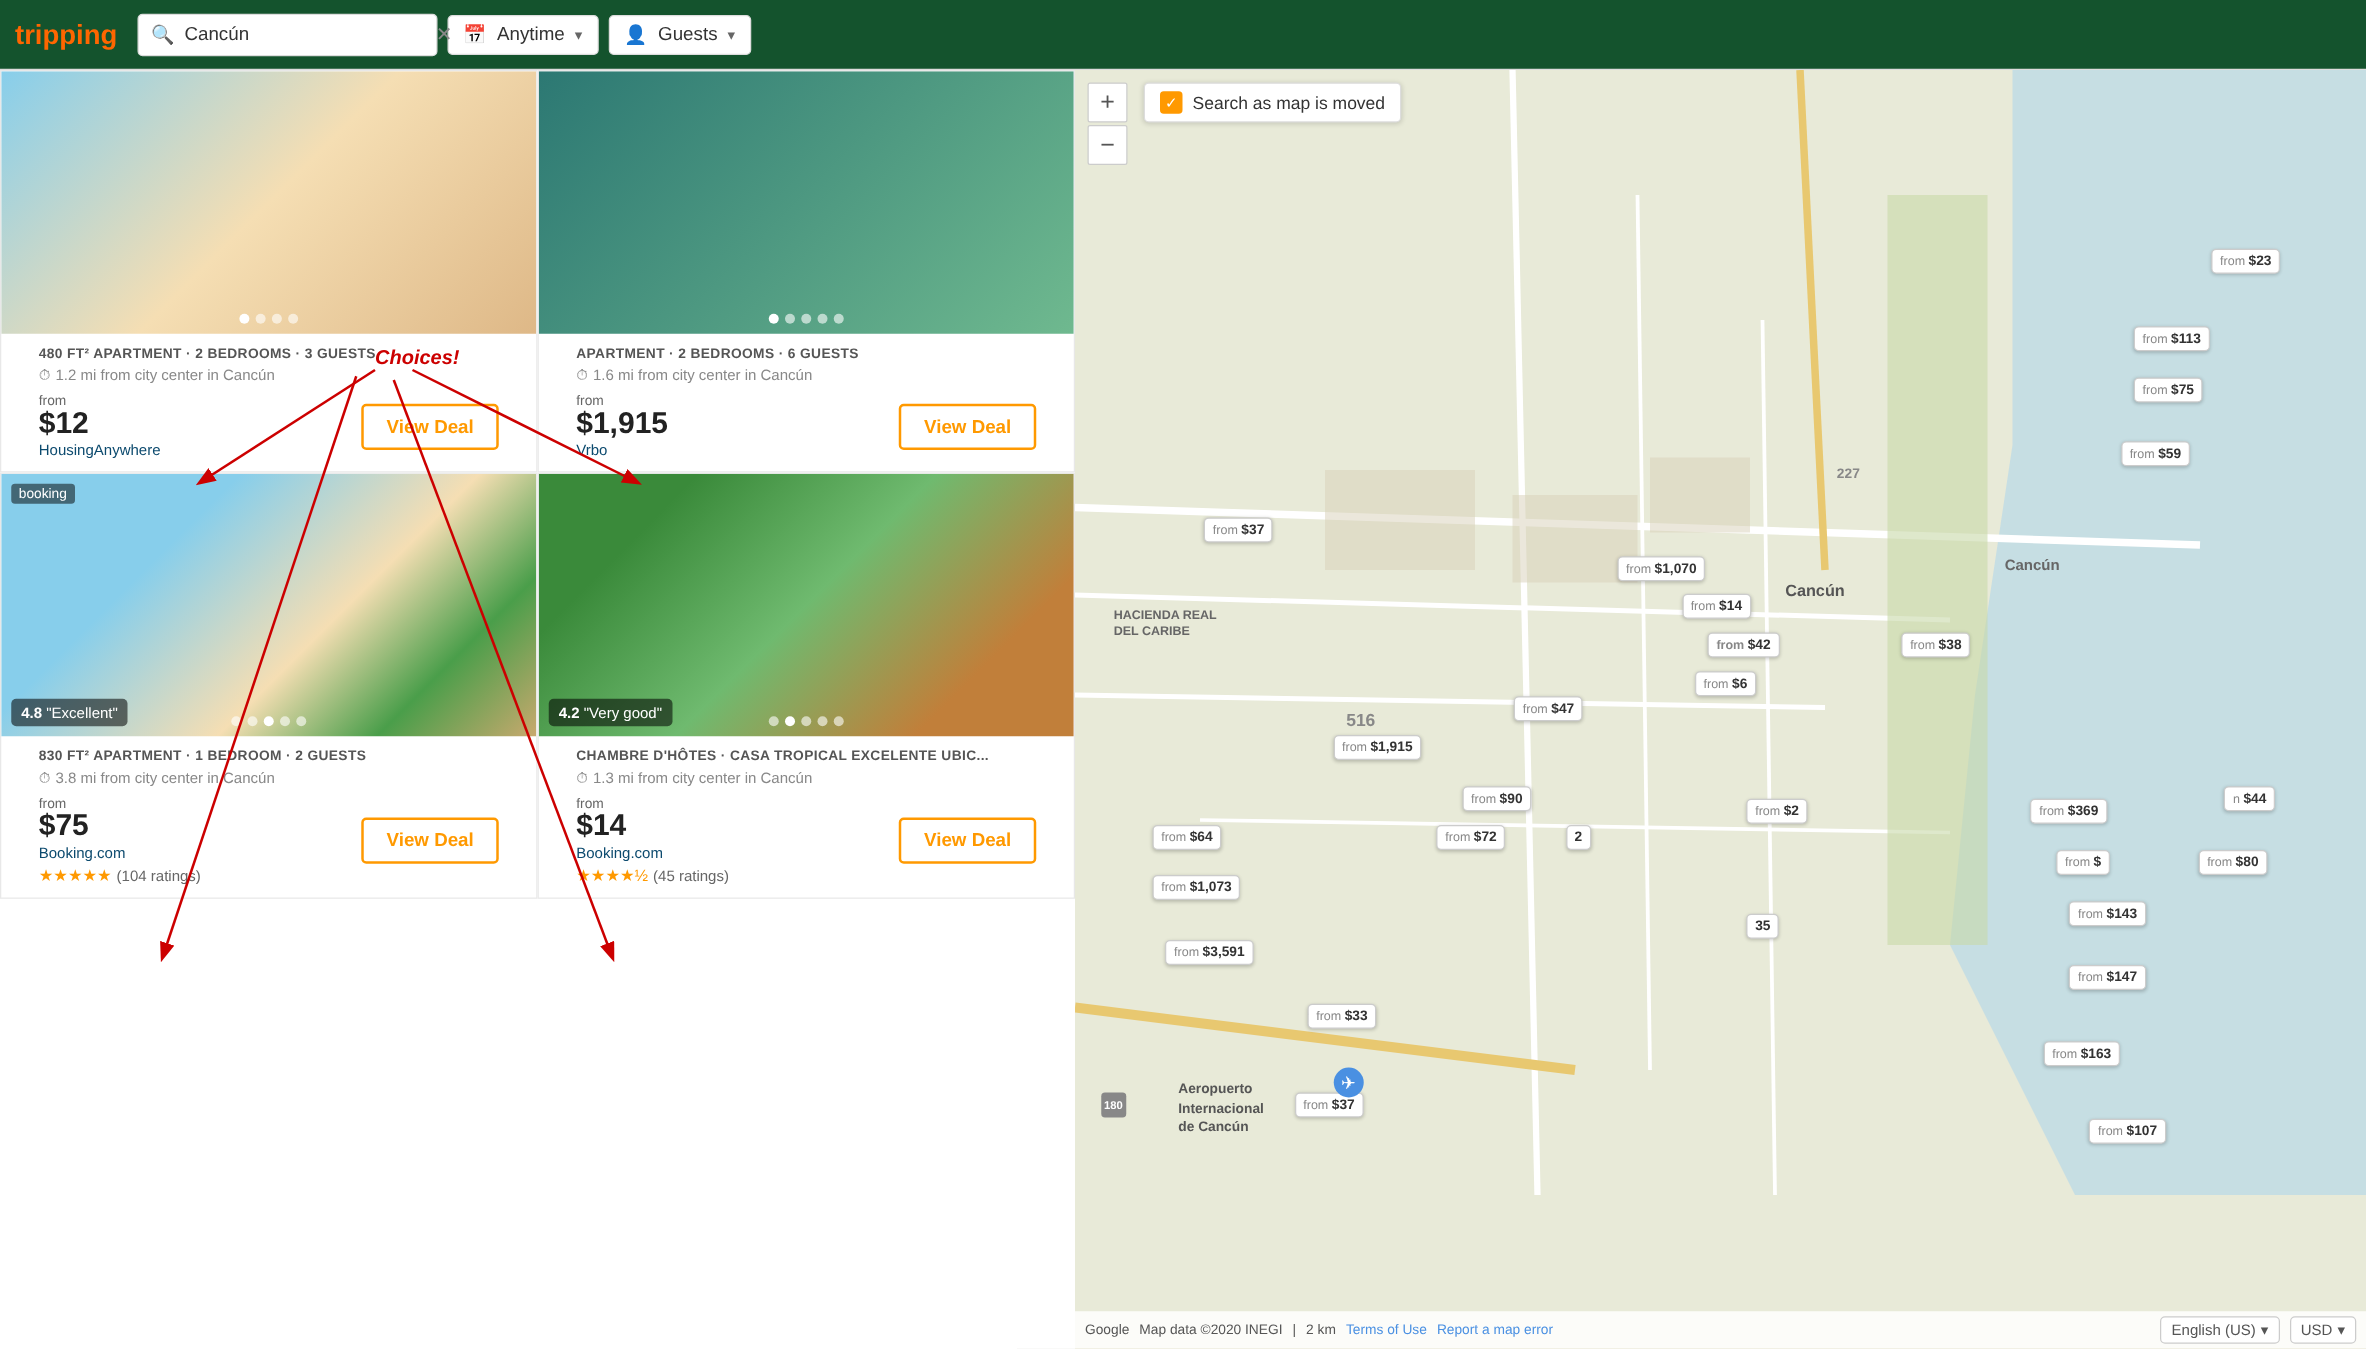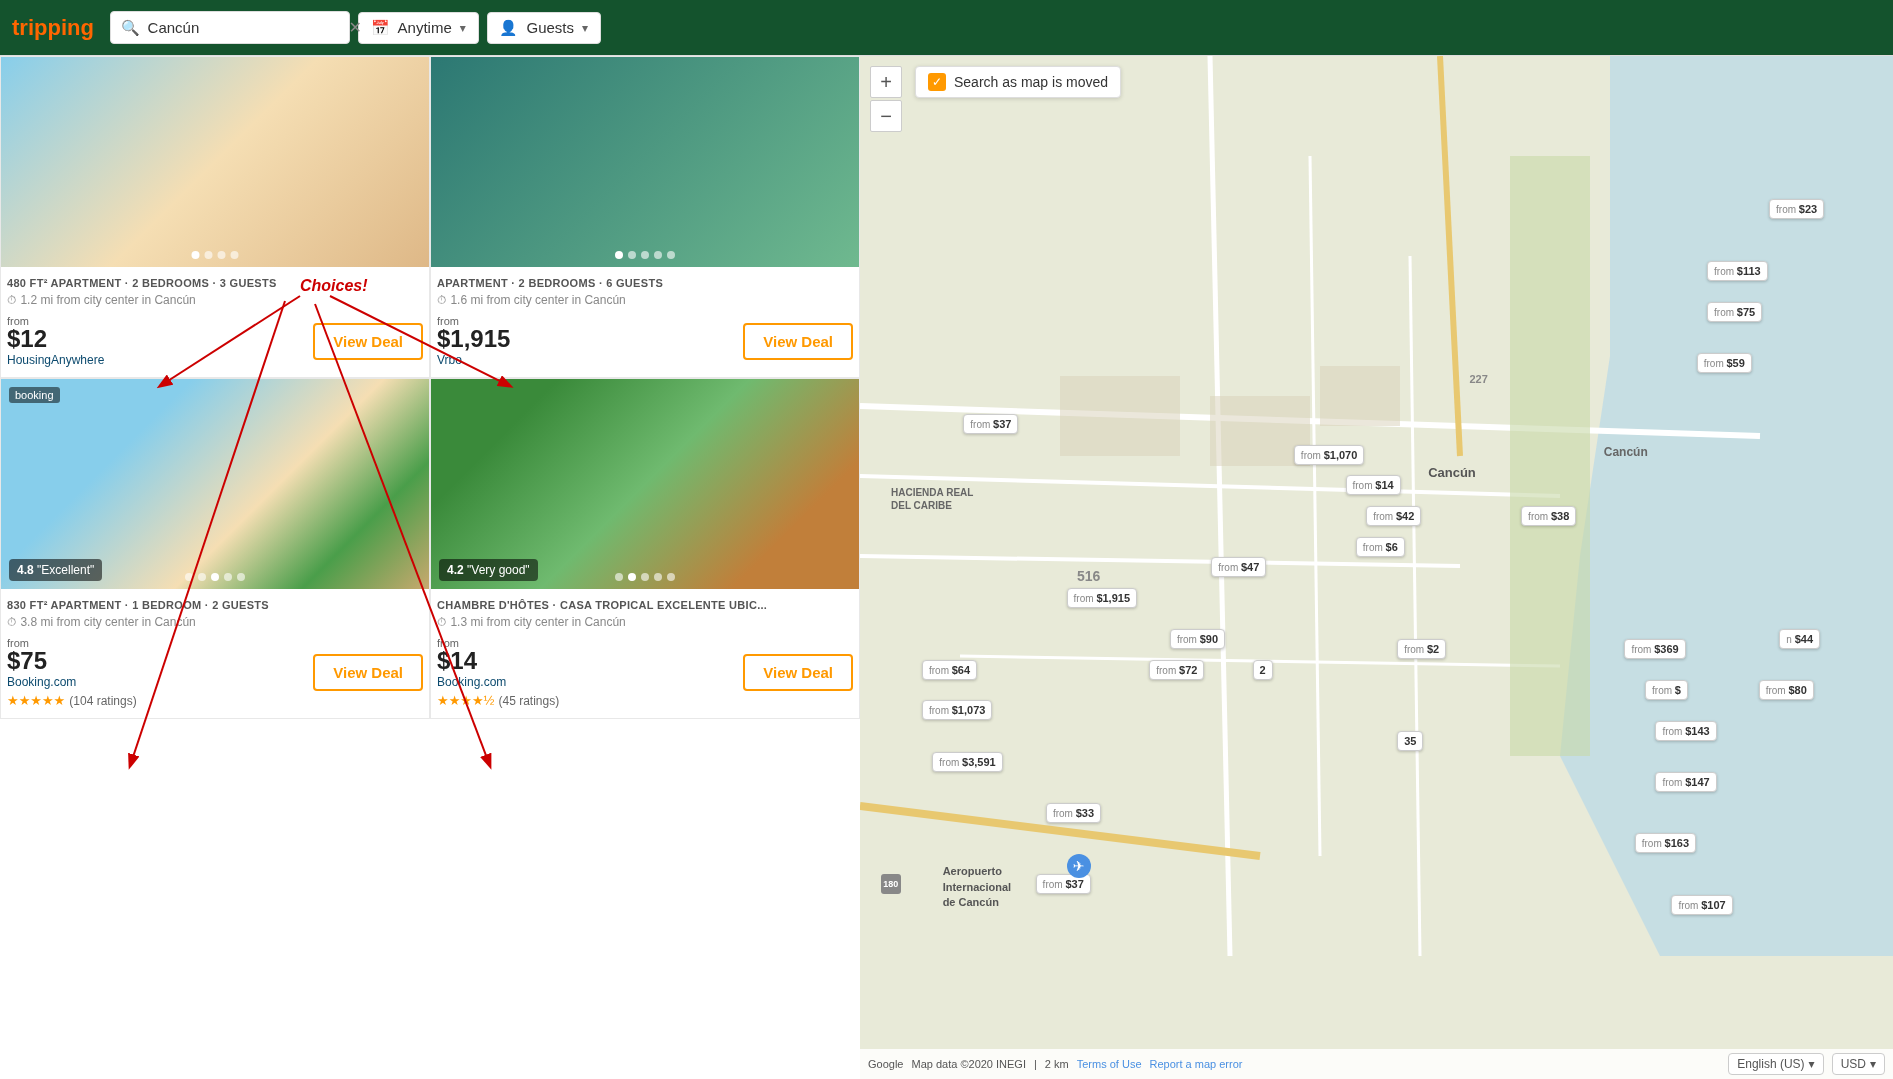--- a/index.html
+++ b/index.html
@@ -131,21 +131,21 @@
       bottom: 8px; left: 8px;
       background: rgba(0,0,0,0.55);
       color: #fff;
       font-size: 12px;
       padding: 4px 8px;
       border-radius: 4px;
     }
     .rating-badge .rating-num { font-weight: bold; }
 
     .listing-info {
-      padding: 10px 6px;
+      padding: 10px 30px;
     }
 
     .listing-type {
       font-size: 11px;
       color: #555;
       font-weight: 600;
       text-transform: uppercase;
       letter-spacing: 0.3px;
       margin-bottom: 4px;
     }
@@ -517,21 +517,21 @@
       <div style="position:absolute;top:78%;left:20%;width:24px;height:24px;background:#4a90e2;border-radius:50%;display:flex;align-items:center;justify-content:center;color:#fff;font-size:14px;z-index:10;">✈</div>
       <div style="position:absolute;top:80%;left:2%;width:20px;height:20px;background:#888;border-radius:3px;display:flex;align-items:center;justify-content:center;color:#fff;font-size:9px;font-weight:bold;">180</div>
 
       <div class="price-pin" style="top:14%;left:88%;"><span class="from-label">from </span><strong>$23</strong></div>
       <div class="price-pin" style="top:20%;left:82%;"><span class="from-label">from </span><strong>$113</strong></div>
       <div class="price-pin" style="top:24%;left:82%;"><span class="from-label">from </span><strong>$75</strong></div>
       <div class="price-pin" style="top:29%;left:81%;"><span class="from-label">from </span><strong>$59</strong></div>
       <div class="price-pin" style="top:35%;left:10%;"><span class="from-label">from </span><strong>$37</strong></div>
       <div class="price-pin" style="top:38%;left:42%;"><span class="from-label">from </span><strong>$1,070</strong></div>
       <div class="price-pin" style="top:41%;left:47%;"><span class="from-label">from </span><strong>$14</strong></div>
-      <div class="price-pin" style="top:44%;left:49%;"><span class="from-label">from </span><strong>$42</strong></div>
+      <div class="price-pin" style="top:44%;left:49%;font-weight:bold;"><span class="from-label">from </span><strong>$42</strong></div>
       <div class="price-pin" style="top:47%;left:48%;"><span class="from-label">from </span><strong>$6</strong></div>
       <div class="price-pin" style="top:44%;left:64%;"><span class="from-label">from </span><strong>$38</strong></div>
       <div class="price-pin" style="top:49%;left:34%;"><span class="from-label">from </span><strong>$47</strong></div>
       <div class="price-pin" style="top:52%;left:20%;"><span class="from-label">from </span><strong>$1,915</strong></div>
       <div class="price-pin" style="top:56%;left:30%;"><span class="from-label">from </span><strong>$90</strong></div>
       <div class="price-pin" style="top:59%;left:28%;"><span class="from-label">from </span><strong>$72</strong></div>
       <div class="price-pin" style="top:59%;left:6%;"><span class="from-label">from </span><strong>$64</strong></div>
       <div class="price-pin" style="top:63%;left:6%;"><span class="from-label">from </span><strong>$1,073</strong></div>
       <div class="price-pin" style="top:68%;left:7%;"><span class="from-label">from </span><strong>$3,591</strong></div>
       <div class="price-pin" style="top:73%;left:18%;"><span class="from-label">from </span><strong>$33</strong></div>

